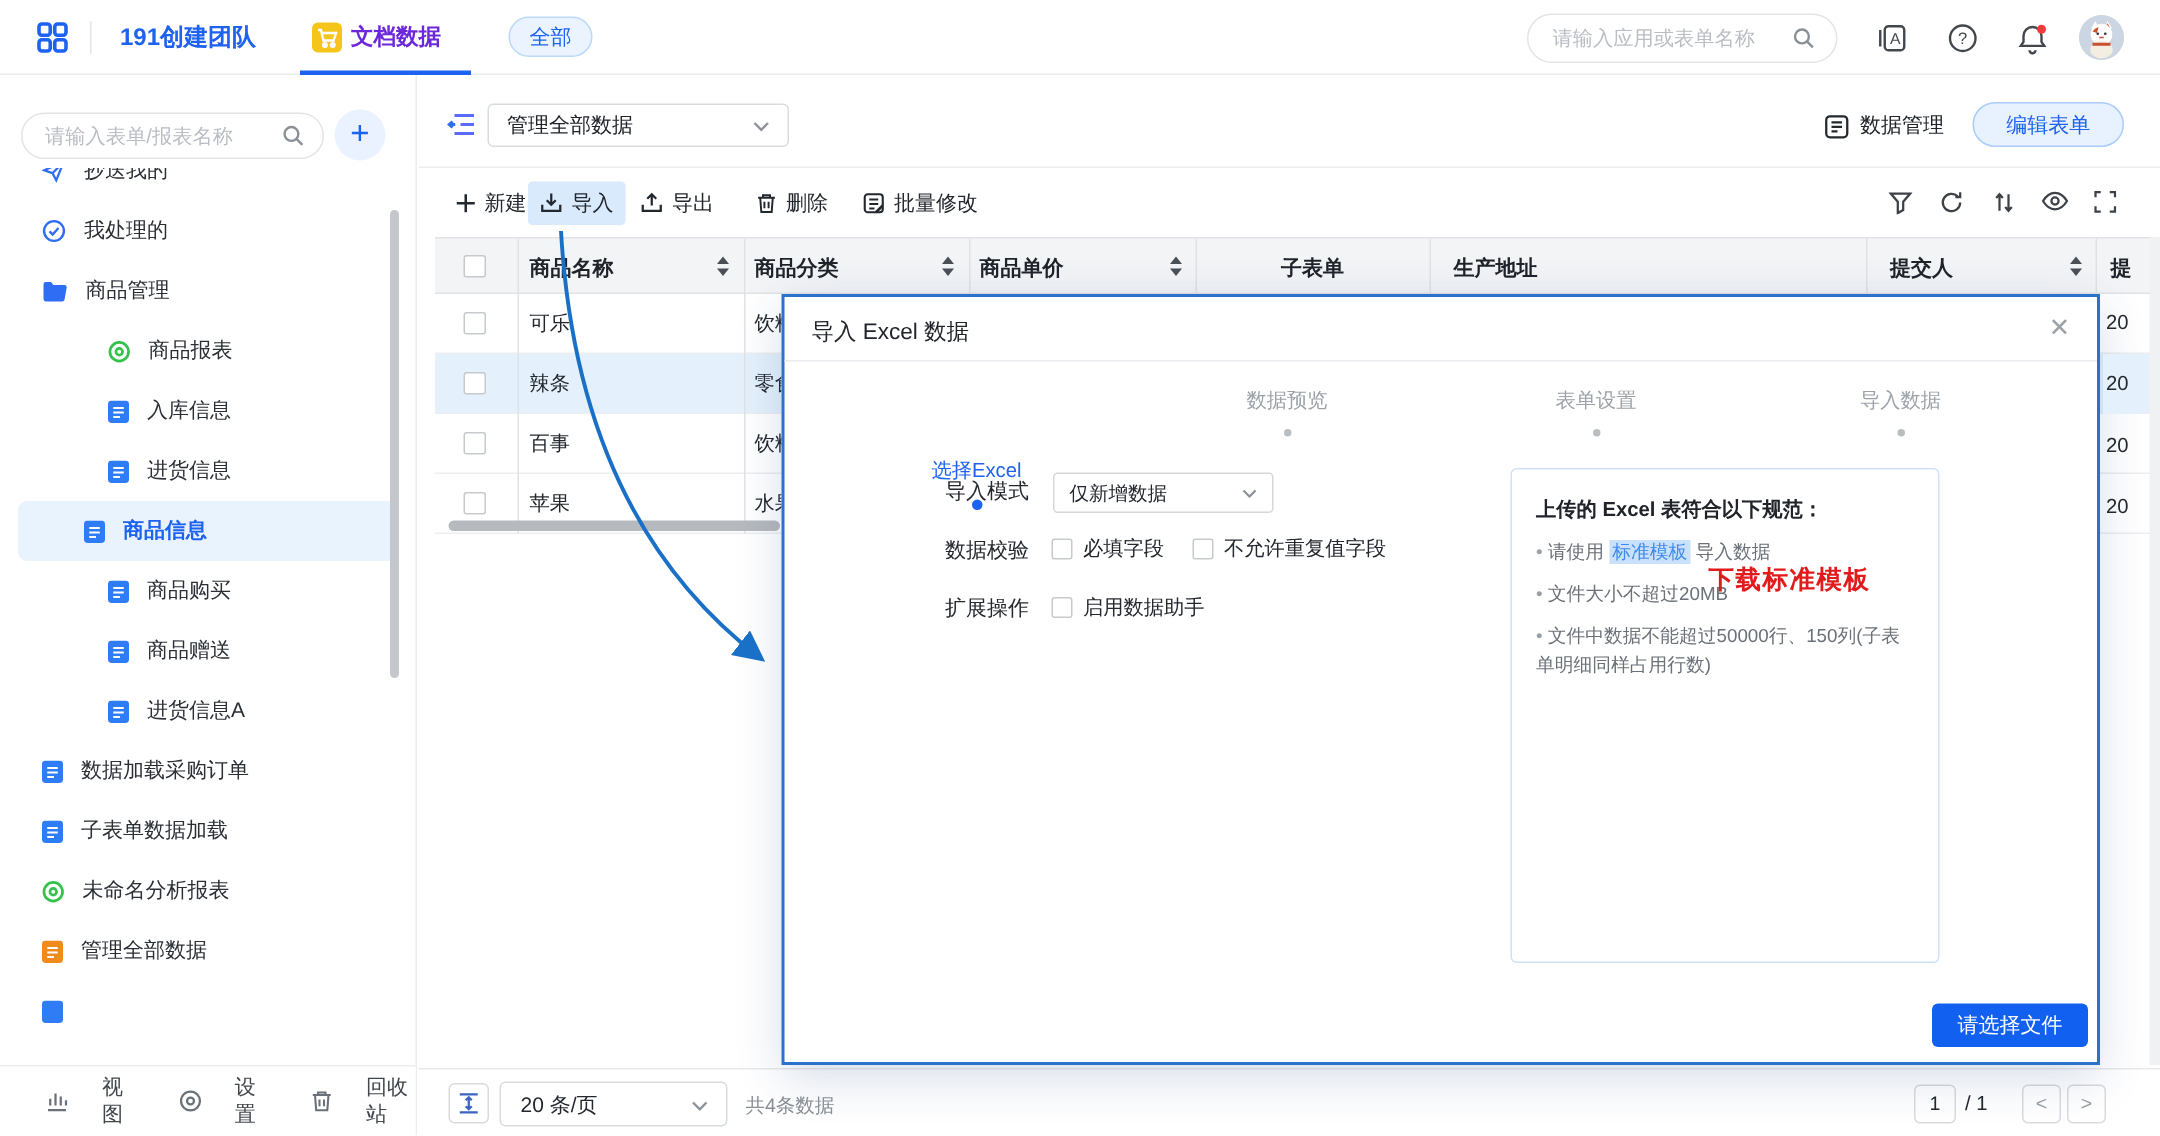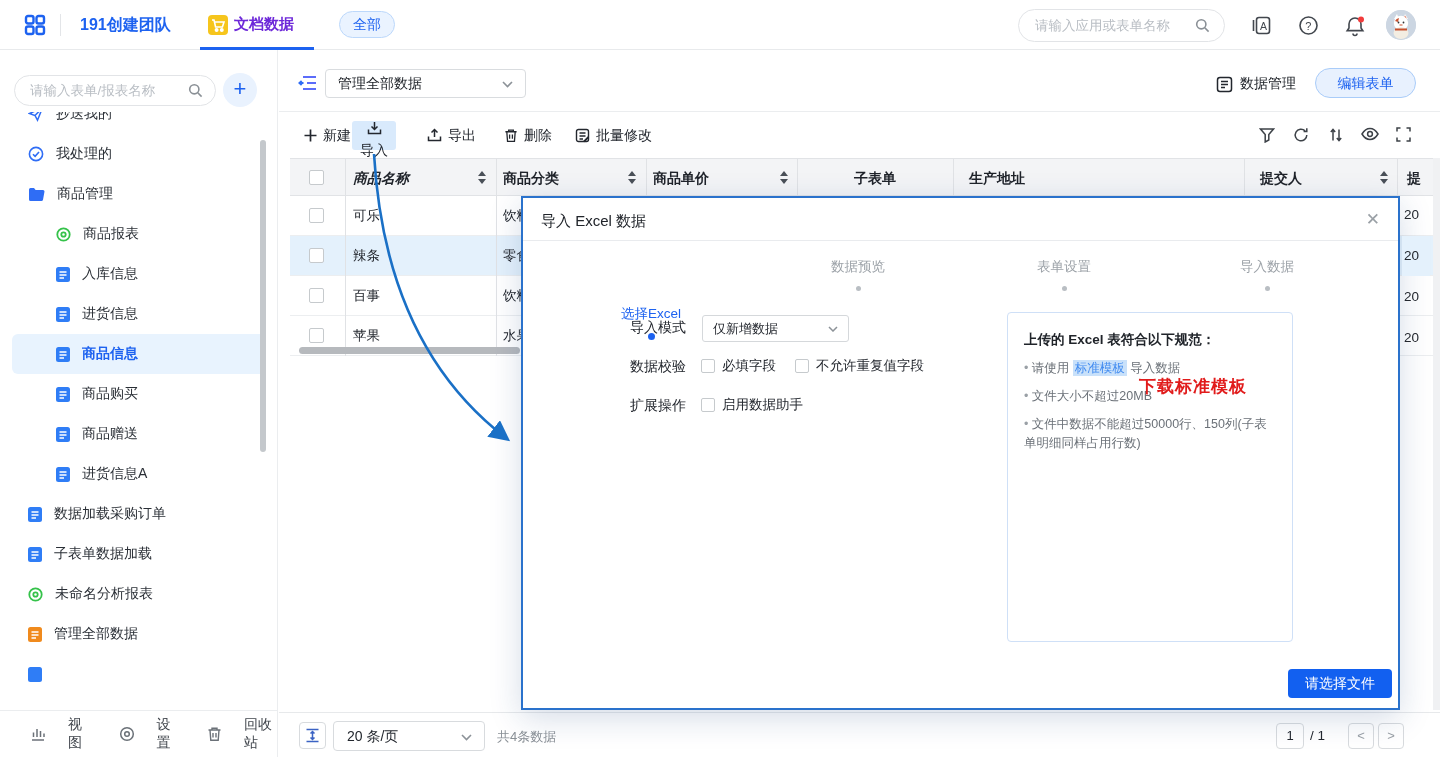--- a/index.html
+++ b/index.html
@@ -25,21 +25,21 @@
   .avatar { position:absolute; left:1386px; top:10px; width:30px; height:30px; border-radius:50%; overflow:hidden; background:#ccd6e2; }
   
   .sidebar { position:absolute; left:0; top:50px; width:278px; height:707px; background:#fff; border-right:1px solid #ebedef; z-index:4; }
   .s-search { position:absolute; left:14px; top:25px; width:202px; height:31px; border:1px solid #e2e4e7; border-radius:16px; }
   .s-search input { position:absolute; left:15px; top:0; width:148px; height:29px; border:0; outline:none; font-size:13.5px; font-family:inherit; color:#23272e; background:transparent; }
   .s-search input::placeholder { color:#b9bec4; }
   .s-search .mag { position:absolute; right:12px; top:7px; }
   .s-plus { position:absolute; left:223px; top:23px; width:34px; height:34px; border-radius:50%; background:#e9f2fe; color:#1d62f0; font-size:22px; text-align:center; line-height:32px; }
   .s-list { position:absolute; left:0; top:62px; width:278px; height:648px; overflow:hidden; }
   .s-item { position:relative; height:40px; display:flex; align-items:center; padding-left:28px; font-size:14px; color:#2a2f36; }
-  .s-item.sub { padding-left:56px; }
+  .s-item.sub { padding-left:72px; }
   .s-item .ic { margin-right:12px; display:flex; }
   .s-item.sel { margin:0 12px; padding-left:44px; width:254px; background:#e8f3fe; border-radius:6px; color:#1d62f0; font-weight:bold; }
   .s-scroll { position:absolute; left:260px; top:90px; width:6px; height:312px; border-radius:3px; background:#c4c8cc; }
   .s-foot { position:absolute; left:0; bottom:0; width:277px; height:47px; border-top:1px solid #ebedef; background:#fff; display:flex; align-items:center; color:#41464d; font-size:14px; }
   .s-foot .f-it { display:flex; align-items:center; gap:22px; margin-left:30px; }
   
   .m-div { position:absolute; background:#ebedef; }
   .vsel { position:absolute; left:325px; top:69px; width:201px; height:29px; border:1px solid #d9dcdf; border-radius:4px; font-size:14px; color:#20242a; line-height:27px; padding-left:12px; }
   .vsel .chev { position:absolute; right:12px; top:11px; }
   .hdr-right { position:absolute; top:75px; font-size:14px; color:#20242a; display:flex; align-items:center; gap:7px; }
@@ -374,21 +374,21 @@
   <div class="m-div" style="left:279px;top:111px;width:1161px;height:1px;"></div>
 
   <div class="tool" style="left:296px;">
     <span class="icon">
         <svg width="13" height="13" viewBox="0 0 13 13" stroke="#23272e" stroke-width="1.7">
           <path d="M6.5 0.5 v12 M0.5 6.5 h12"></path>
         </svg>
       </span>
     <span>新建</span>
   </div>
-  <div class="tool hl" style="left:352px;flex-direction:column;">
+  <div class="tool hl" style="left:352px;">
     <span class="icon">
         <svg width="15" height="15" viewBox="0 0 15 15" fill="none" stroke="#23272e" stroke-width="1.5">
           <path d="M7.5 1 v7 M4.5 5.5 l3 3 3 -3"></path>
           <path d="M1.5 8.5 v4 h12 v-4"></path>
         </svg>
       </span>
     <span>导入</span>
   </div>
   <div class="tool" style="left:419px;">
     <span class="icon">
@@ -442,21 +442,21 @@
       </svg>
   </span>
   <span class="t-ic icon" style="left:1396px;">
     <svg width="15" height="15" viewBox="0 0 15 15" fill="none" stroke="#3c4147" stroke-width="1.5">
         <path d="M1 4.5 V1 h3.5 M10.5 1 H14 v3.5 M14 10.5 V14 h-3.5 M4.5 14 H1 v-3.5"></path>
       </svg>
   </span>
 
   <div class="thead">
     <span class="cb" style="left:19px;top:11px;"></span>
-    <span class="th" style="left:63px;font-style:italic;">商品名称</span>
+    <span class="th" style="left:63px;">商品名称</span>
     <span class="sorter" style="left:188px;top:12px;">
         <i class="up"></i>
         <i class="dn"></i>
       </span>
     <span class="th" style="left:213px;">商品分类</span>
     <span class="sorter" style="left:338px;top:12px;">
         <i class="up"></i>
         <i class="dn"></i>
       </span>
     <span class="th" style="left:363px;">商品单价</span>

